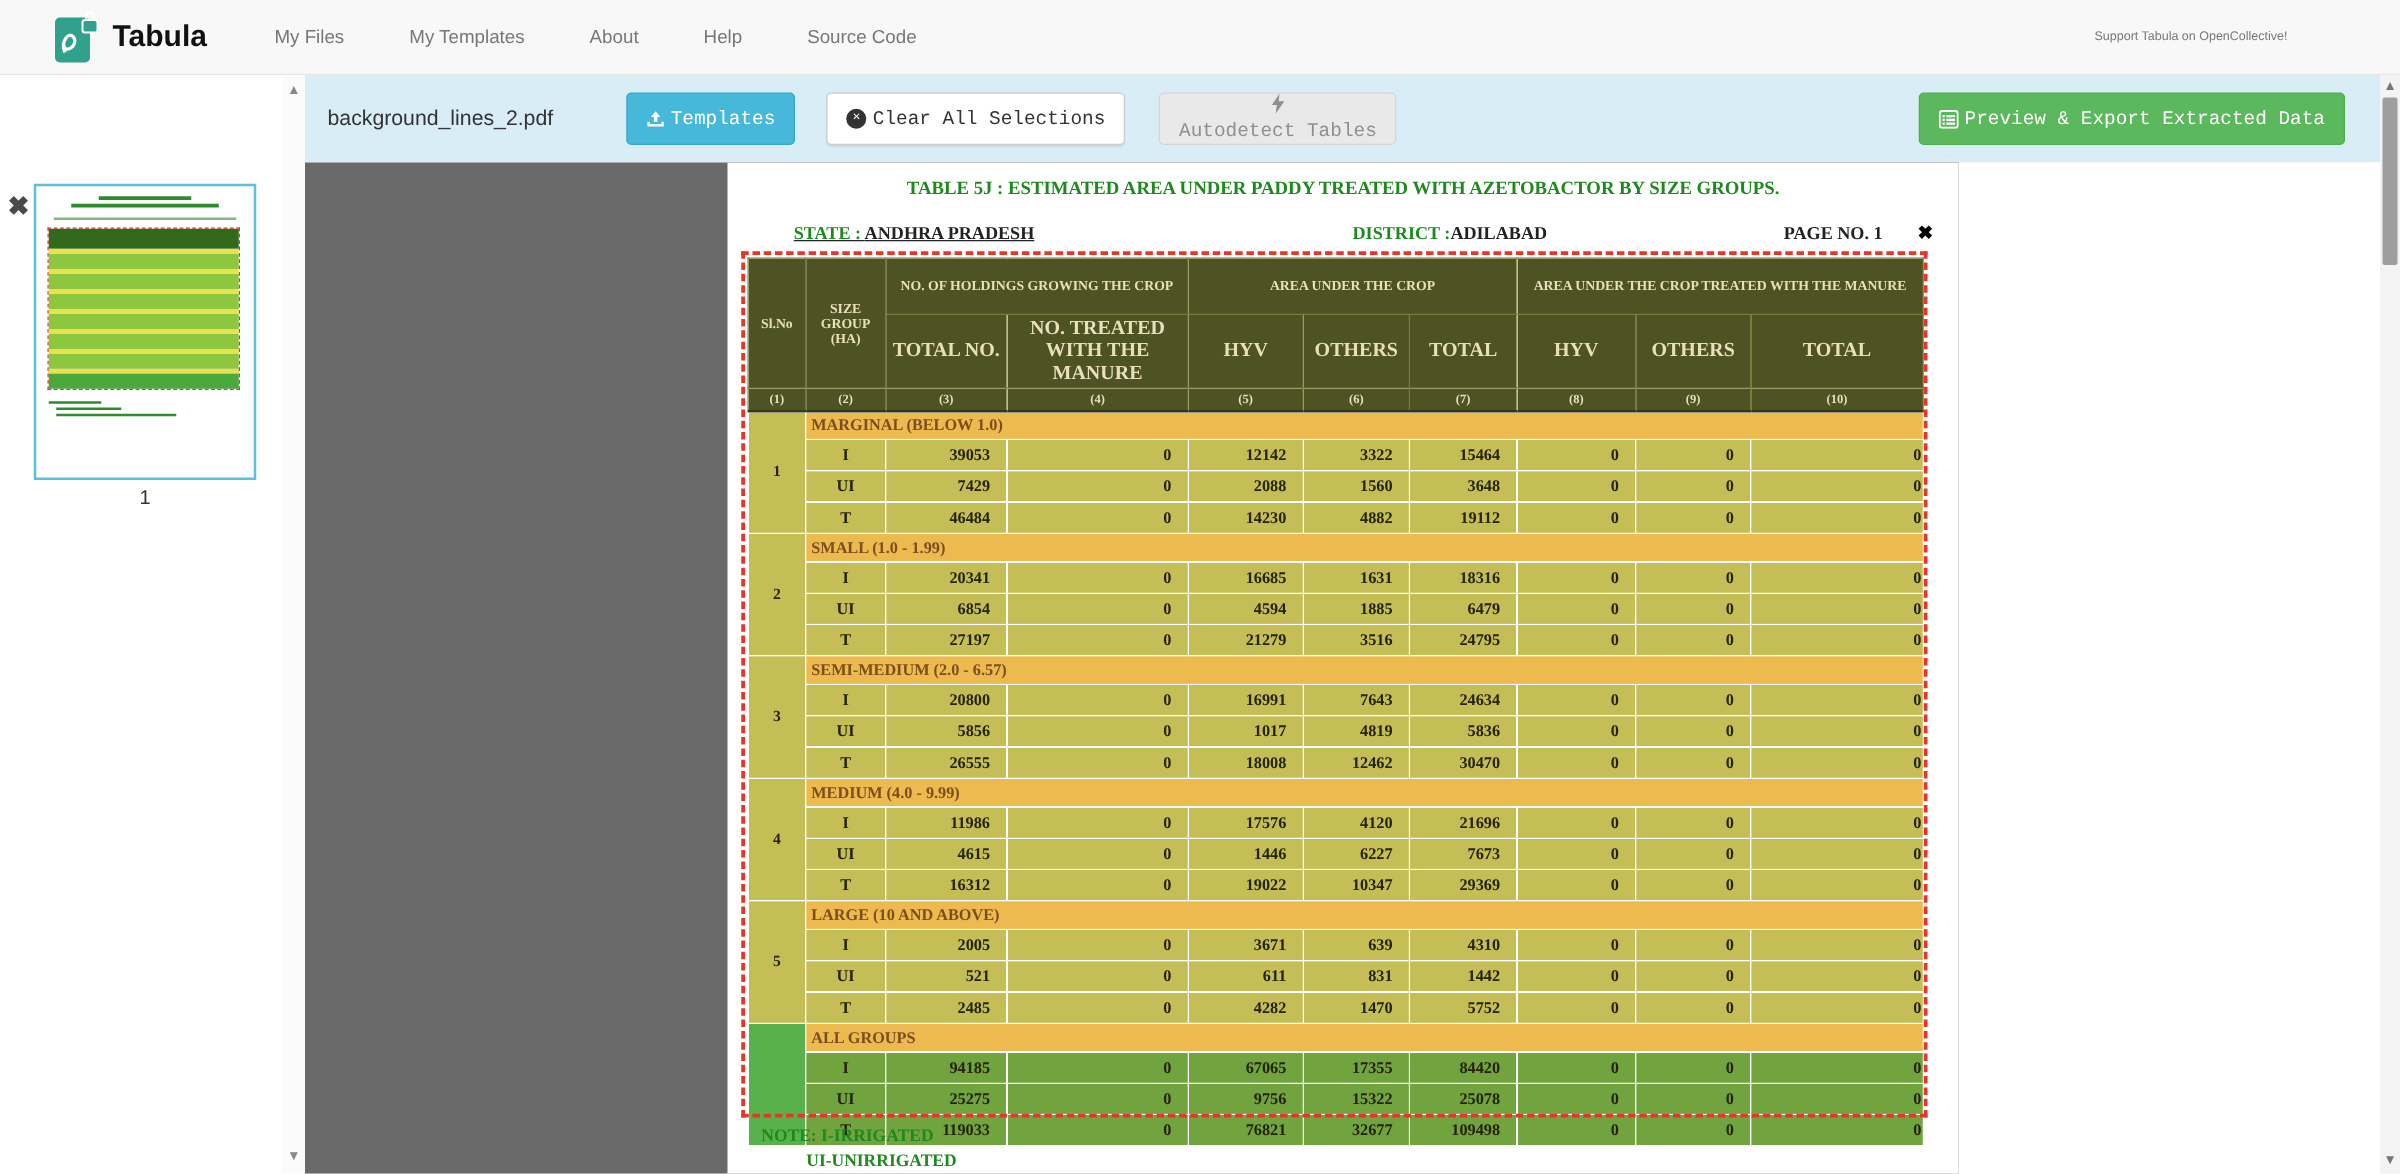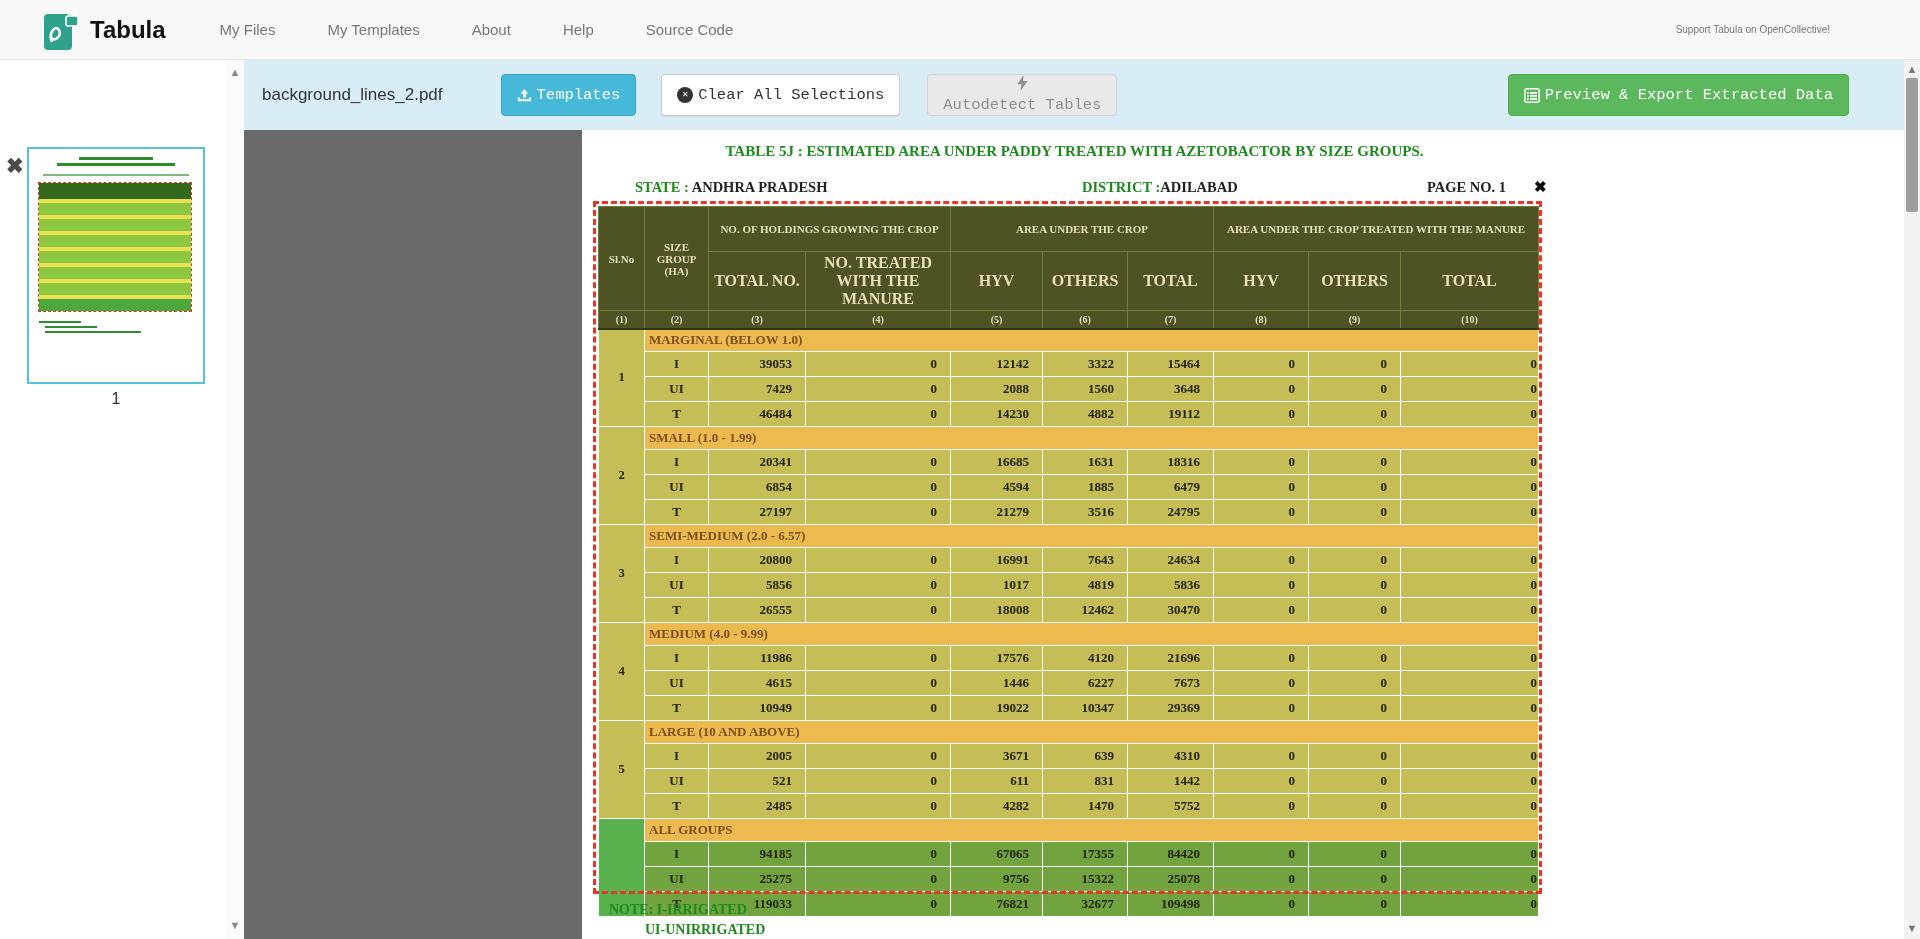--- a/index.html
+++ b/index.html
@@ -14,21 +14,21 @@
   .nav-link { font-size:15px; color:#777; cursor:pointer; }
   .nav-right { margin-left:auto; margin-right:90px; font-size:10px; color:#777; cursor:pointer; }
 
   
   .toolbar { position:absolute; left:244px; top:60px; width:1660px; height:70px; background:var(--toolbar-bg,#d9edf7); display:flex; align-items:center; }
   .filename { margin-left:18px; font-size:17px; color:#333; }
   .btn { display:inline-flex; align-items:center; gap:5px; border-radius:4px; font-size:15.5px; padding:0 15px; height:42px; cursor:pointer; border:1px solid transparent;font-family:Liberation Mono, monospace; }
   .btn-templates { background:var(--accent-blue,#46b8da); border-color:#38a5c8; color:#fff; margin-left:58px; }
   .btn-clear { background:#fff; border-color:#ccc; color:#333; margin-left:25px; box-shadow:0 1px 1px rgba(0,0,0,.08); }
   .btn-autodetect { background:#e9e9e9; border-color:#d5d5d5; color:#8f8f8f; margin-left:27px; cursor:default;flex-direction:column; }
-  .btn-export { background:var(--success-green,#5cb85c); border-color:#4cae4c; color:#fff; margin-left:auto; margin-right:55px; }
+  .btn-export { background:var(--success-green,#5cb85c); border-color:#4cae4c; color:#fff; margin-left:auto; margin-right:28px; }
   .icon-circle-x { width:16px; height:16px; border-radius:50%; background:#333; color:#fff; font-size:10px; line-height:16px; text-align:center; font-weight:bold; }
 
   
   .sidebar { position:absolute; left:0; top:60px; width:244px; height:879px; background:#fff; }
   .side-rail { position:absolute; right:0; top:0; width:18px; height:100%; background:#fbfbfb; }
   .rail-arrow { position:absolute; left:2px; width:14px; font-size:11px; color:#888; text-align:center; cursor:pointer; }
   .thumb-close { position:absolute; left:6px; top:95px; font-size:21px; font-weight:bold; color:#4a4a4a; cursor:pointer; line-height:1; }
   .thumbnail { position:absolute; left:27px; top:87px; width:178px; height:237px; background:#fff; border:2px solid var(--thumb-border,#5bc0de); cursor:pointer; }
   .mini-line { position:absolute; background:#2e8b2e; }
   .mini-table { position:absolute; left:9px; top:33px; width:154px; border:1px dashed #e33327; }
@@ -37,21 +37,21 @@
   .mini-all { height:16px; background:#4aa83c; border-top:4px solid #e8e24e; }
   .page-num { position:absolute; left:0; top:330px; width:232px; text-align:center; font-size:16px; color:#333; }
 
   
   .viewer { position:absolute; left:244px; top:130px; width:1323px; height:809px; background:#696969; overflow:hidden; }
   .right-gutter { position:absolute; left:1567px; top:130px; width:337px; height:809px; background:#fff; }
   .pdf-page { position:absolute; left:338px; top:0; width:985px; height:1000px; background:#fff; font-family:"Liberation Serif", serif; }
   .doc-title { position:absolute; left:0; top:13px; width:985px; text-align:center; font-size:15px; font-weight:bold; color:var(--doc-green,#1e8a1e); }
   .state-row { position:absolute; top:49px; left:0; width:985px; font-size:14.5px; font-weight:bold; color:#222; }
   .g { color:var(--doc-green,#1e8a1e); }
-  .pos-state { position:absolute; left:53px; } .pos-district { position:absolute; left:500px; } .pos-page { position:absolute; left:845px; }
+  .pos-state { position:absolute; left:53px;text-decoration:underline; } .pos-district { position:absolute; left:500px; } .pos-page { position:absolute; left:845px; }
 
   
   .table-wrap { position:absolute; left:16px; top:76px; width:941px; }
   table { border-collapse:collapse; table-layout:fixed; width:940px; }
   th, td { overflow:hidden; }
   thead th, .colnum { background:var(--hdr-bg,#4d5322); color:#e9dfbd; font-weight:bold; border:1px solid #767b3a; text-align:center; }
   thead tr.r1 th { height:45px; font-size:11px; padding:2px 6px; }
   thead tr.r2 th { height:37px; font-size:16px; padding:2px 4px; }
   .colnum { height:18px; font-size:10px; border-bottom:2px solid #33370f; }
   td { border:1px solid rgba(255,255,255,.5); font-size:13px; font-weight:bold; color:#24240c; }
@@ -347,21 +347,21 @@
               <td class="num">0</td>
               <td class="num">1446</td>
               <td class="num">6227</td>
               <td class="num">7673</td>
               <td class="num">0</td>
               <td class="num">0</td>
               <td class="num lastcol">0</td>
             </tr>
             <tr>
               <td class="rowtype">T</td>
-              <td class="num">10949</td>
+              <td class="num">16312</td>
               <td class="num">0</td>
               <td class="num">19022</td>
               <td class="num">10347</td>
               <td class="num">29369</td>
               <td class="num">0</td>
               <td class="num">0</td>
               <td class="num lastcol">0</td>
             </tr>
             <tr>
               <td class="slno" rowspan="4">5</td>

